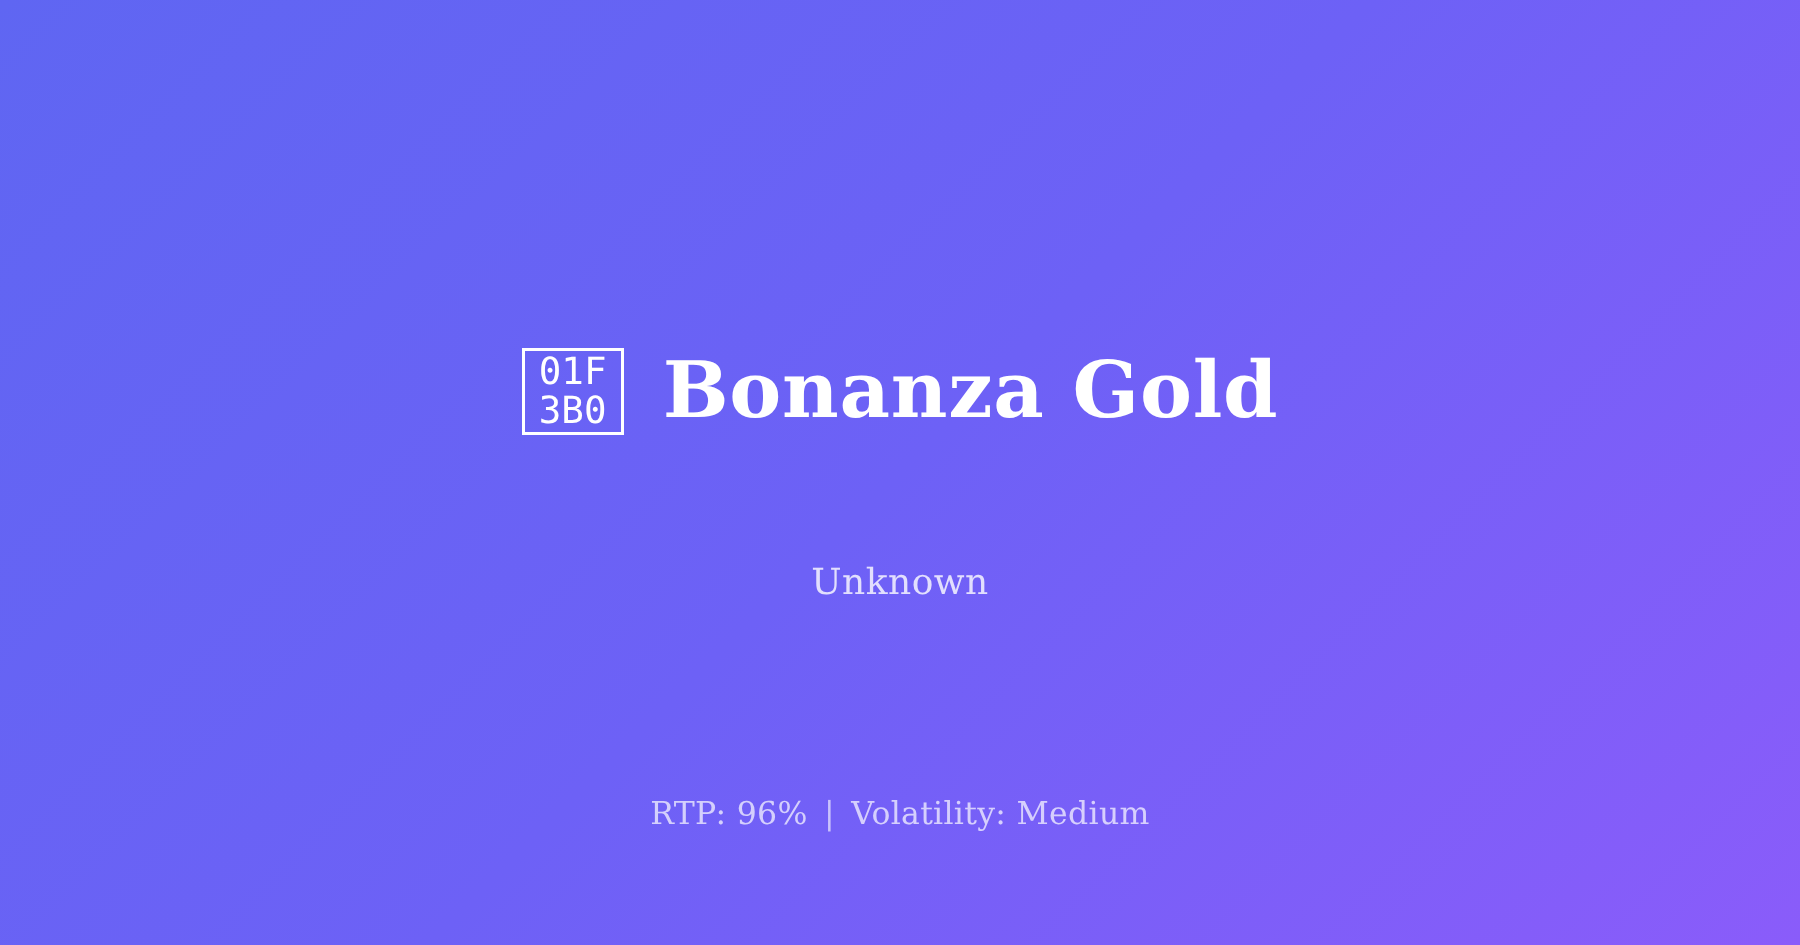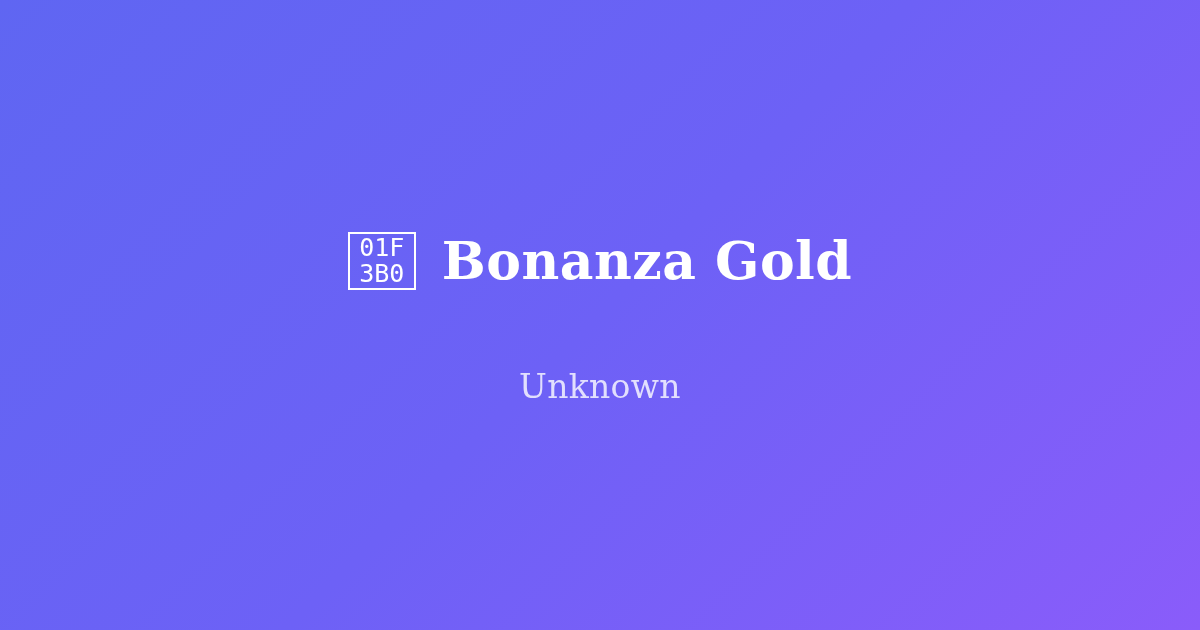--- a/index.html
+++ b/index.html
@@ -30,21 +30,20 @@
 
   
   .hero {
     position: absolute;
     left: 0;
     right: 0;
     top: 232px;
     display: flex;
     flex-direction: column;
     align-items: center;
-    gap: 48px;
   }
 
   .title-row {
     display: flex;
     flex-direction: row;
     align-items: center;
     justify-content: center;
     gap: 26px;
   }
 
@@ -77,23 +76,23 @@
     font-size: 52px;
     font-weight: 700;
     color: #ffffff;
     letter-spacing: 0.5px;
     line-height: 1.05;
     white-space: nowrap;
     margin: 0;
   }
 
   .game-subtitle {
-    margin-top: 29px;
+    margin-top: 84px;
     font-family: "DejaVu Serif", "Liberation Serif", serif;
-    font-size: 33px;
+    font-size: 24px;
     font-weight: 400;
     color: rgba(255, 255, 255, 0.80);
     letter-spacing: 0.3px;
     line-height: 1.2;
     white-space: nowrap;
   }
 
   
   .meta-line {
     position: absolute;
@@ -130,14 +129,21 @@
       </span>
 
       <h1 class="game-title">Bonanza Gold</h1>
 
     </div>
 
     <div class="game-subtitle">Unknown</div>
 
   </div>
 
+  <div class="meta-line">
+    <span>RTP:</span>
+    <span>96%</span>
+    <span class="meta-sep">|</span>
+    <span>Volatility:</span>
+    <span>Medium</span>
+  </div>
 
 </div>
 
 </body></html>

